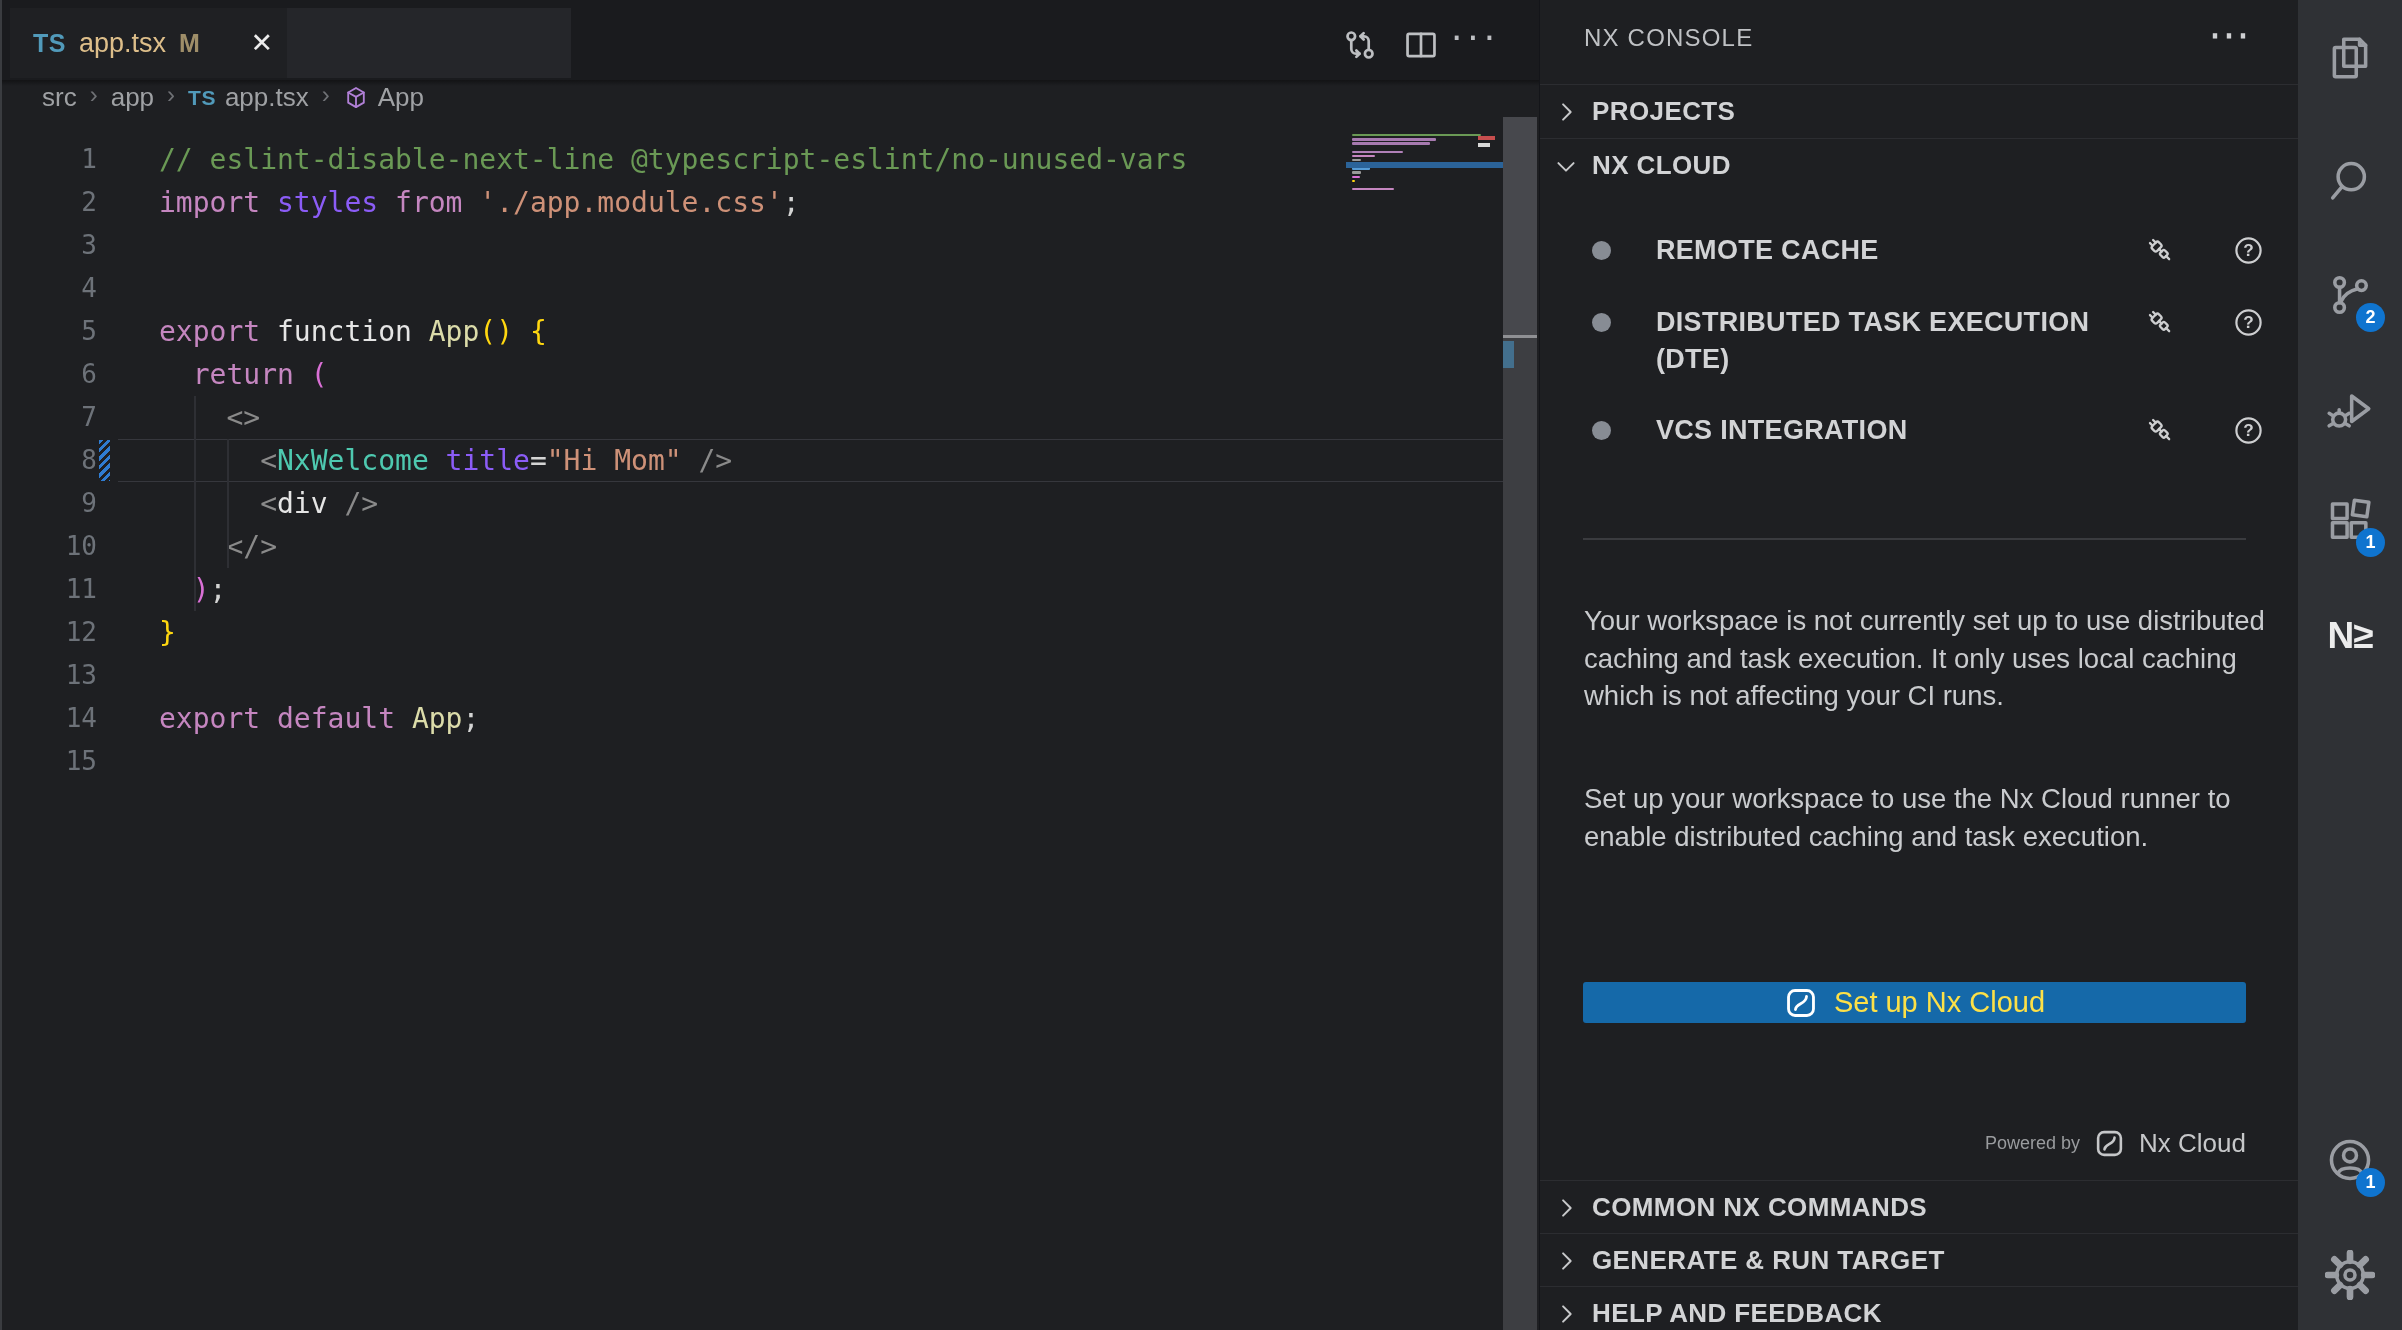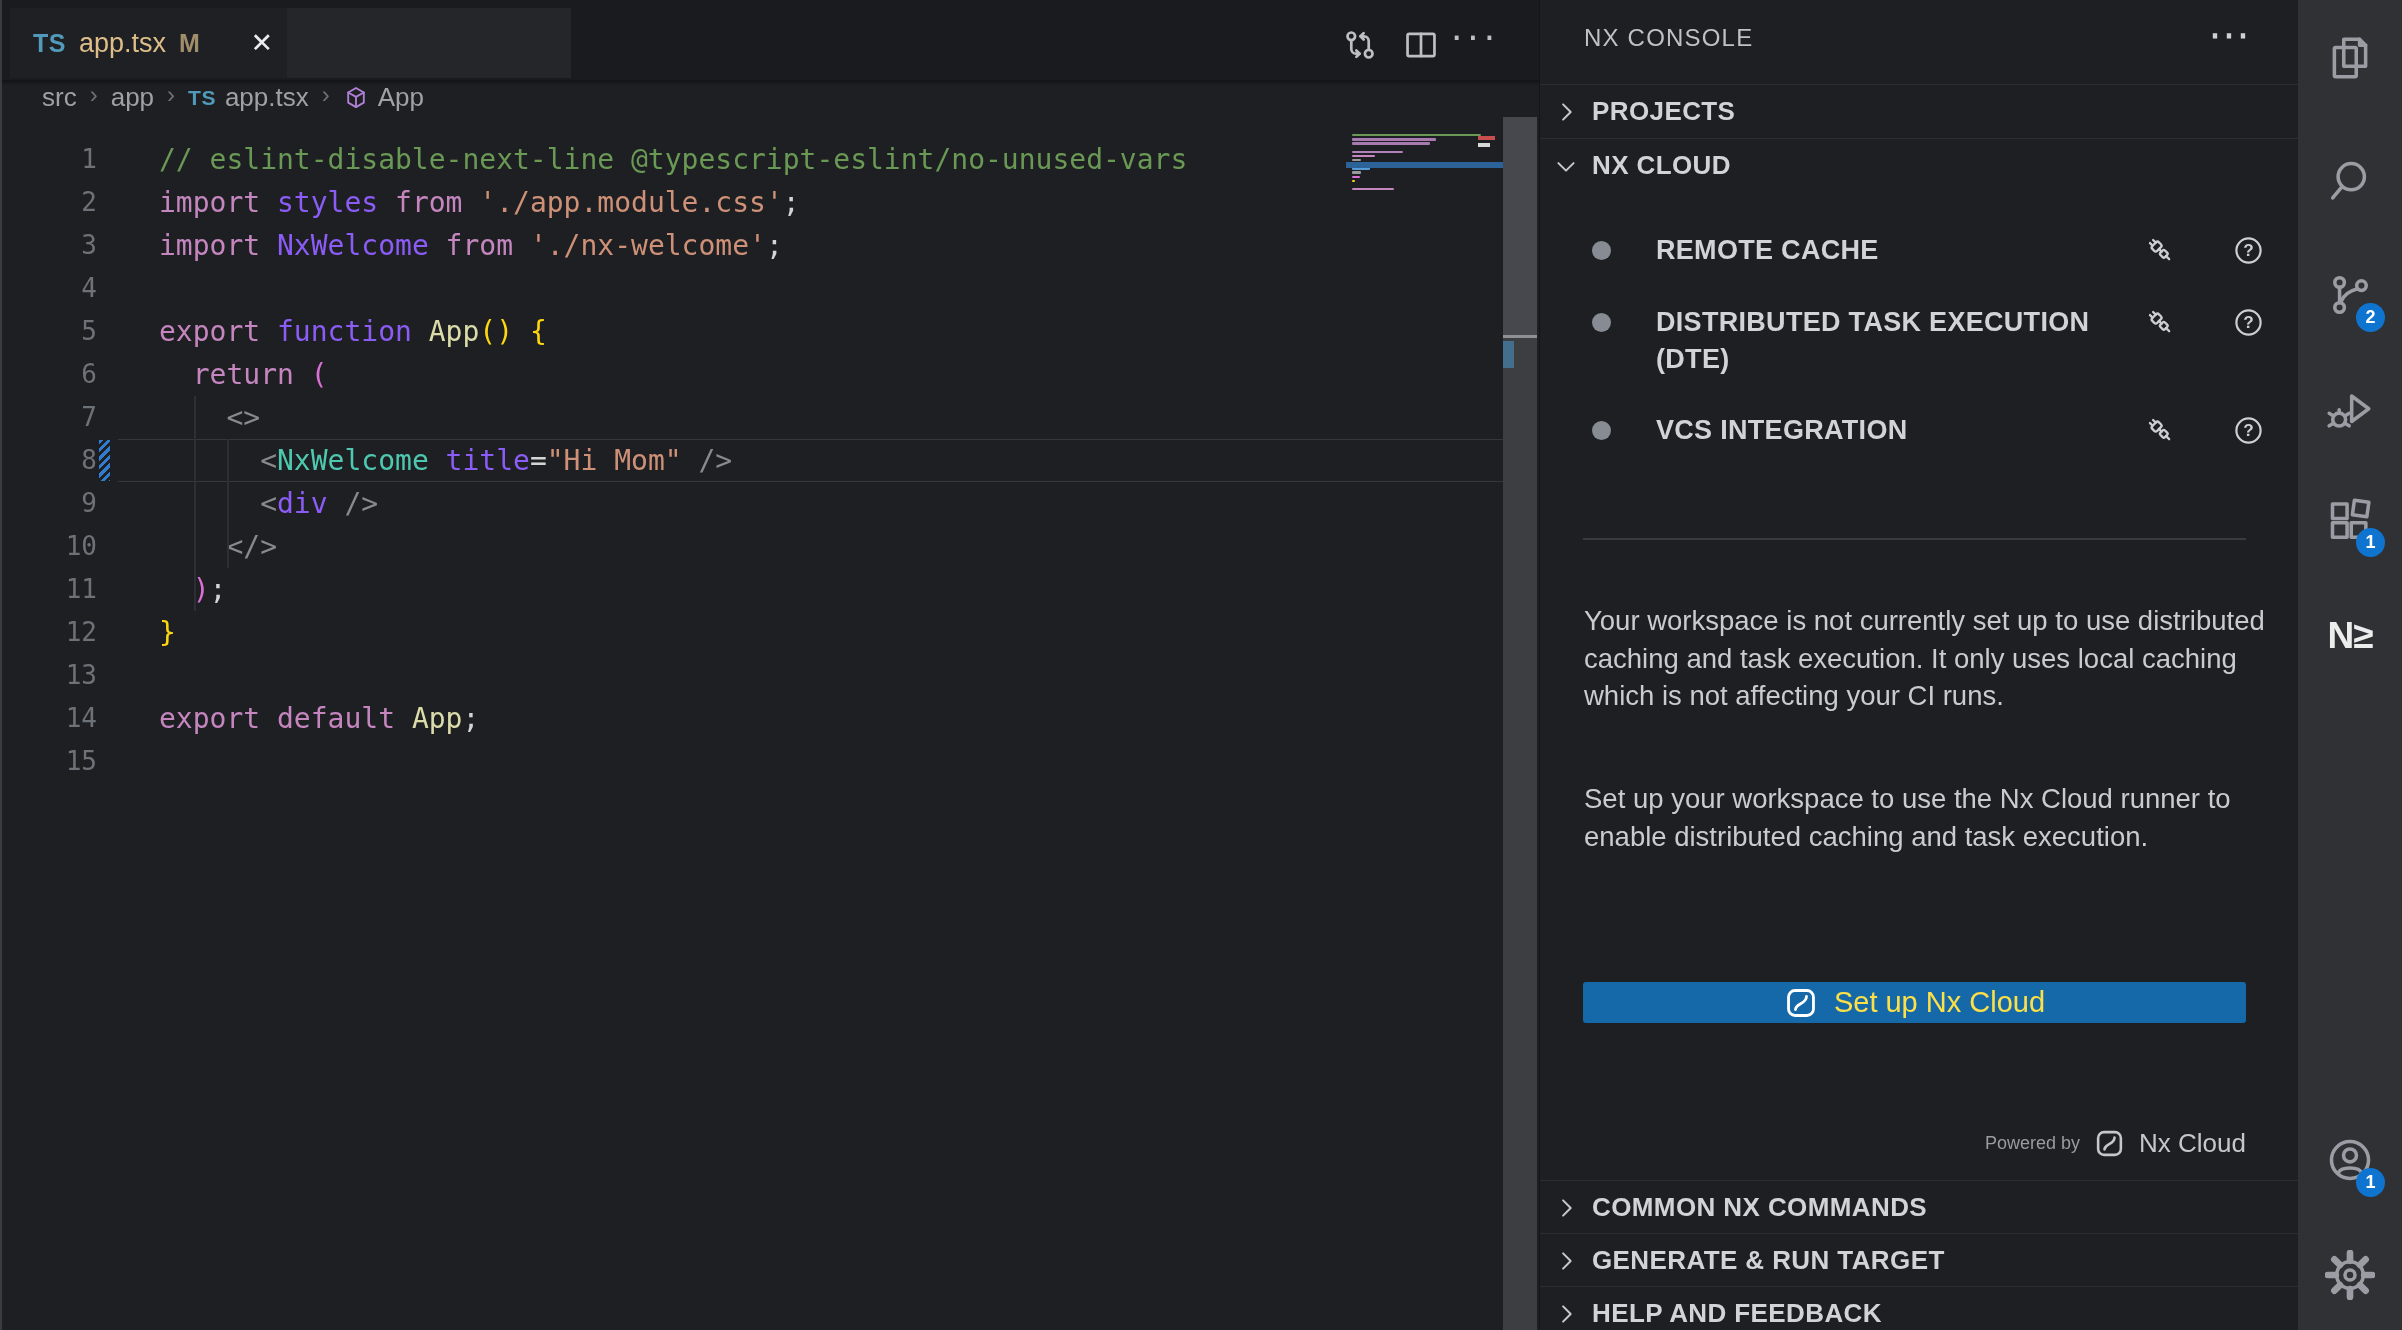--- a/index.html
+++ b/index.html
@@ -27,21 +27,21 @@
        gap:13px;font-size:26px;color:#9fa1a4;}
   #breadcrumb .sep{color:#6f7175;font-size:24px;transform:translateY(-1px);}
   #breadcrumb .bc-item{display:flex;align-items:center;gap:9px;cursor:pointer;}
   #breadcrumb .ts-glyph{font-size:21px;}
 
   
   .code-row{position:absolute;left:0;width:1503px;height:43px;font-family:"DejaVu Sans Mono",monospace;}
   .code-row .lnum{position:absolute;left:0;top:0;width:97px;text-align:right;font-size:26px;
        line-height:43px;color:#6d7279;}
   .code-row .ltext{position:absolute;left:159px;top:0;font-size:28px;line-height:43px;white-space:pre;}
-  .tok-cm{color:#6A9955}.tok-kw{color:#C586C0}.tok-blu{color:#8b5cf6}.tok-var{color:#8b5cf6}
+  .tok-cm{color:#6A9955}.tok-kw{color:#C586C0}.tok-blu{color:#e5e5e5}.tok-var{color:#8b5cf6}
   .tok-str{color:#CE9178}.tok-fn{color:#DCDCAA}.tok-b1{color:#FFD710}.tok-b2{color:#DA70D6}
   .tok-pl{color:#d4d4d4}.tok-ang{color:#8a8a8a}.tok-cmp{color:#4EC9B0}
   .curbox{position:absolute;left:118px;right:0;top:0;bottom:0;
        border-top:1px solid #36373d;border-bottom:1px solid #36373d;}
   .gut-mod{position:absolute;left:99px;width:11px;height:41px;
        background:repeating-linear-gradient(135deg,#2f7cd1 0 3px,#1e1f22 3px 6px);}
   .indent-guide{position:absolute;width:2px;background:#2e2f34;}
 
   
   .mm-bar{position:absolute;height:2.4px;border-radius:1px;}
@@ -149,21 +149,20 @@
       <div class="code-row" style="top: 138px;">
         <div class="lnum">1</div>
         <div class="ltext"><span class="tok-cm">// eslint-disable-next-line @typescript-eslint/no-unused-vars</span></div>
       </div>
       <div class="code-row" style="top: 181px;">
         <div class="lnum">2</div>
         <div class="ltext"><span class="tok-kw">import </span><span class="tok-var">styles </span><span class="tok-kw">from </span><span class="tok-str">'./app.module.css'</span><span class="tok-pl">;</span></div>
       </div>
       <div class="code-row" style="top: 224px;">
         <div class="lnum">3</div>
-        <div class="ltext"><span class="tok-kw">import </span><span class="tok-var">NxWelcome </span><span class="tok-kw">from </span><span class="tok-str">'./nx-welcome'</span><span class="tok-pl">;</span></div>
       </div>
       <div class="code-row" style="top: 267px;">
         <div class="lnum">4</div>
         <div class="ltext"></div>
       </div>
       <div class="code-row" style="top: 310px;">
         <div class="lnum">5</div>
         <div class="ltext"><span class="tok-kw">export </span><span class="tok-blu">function </span><span class="tok-fn">App</span><span class="tok-b1">() {</span></div>
       </div>
       <div class="code-row" style="top: 353px;">

